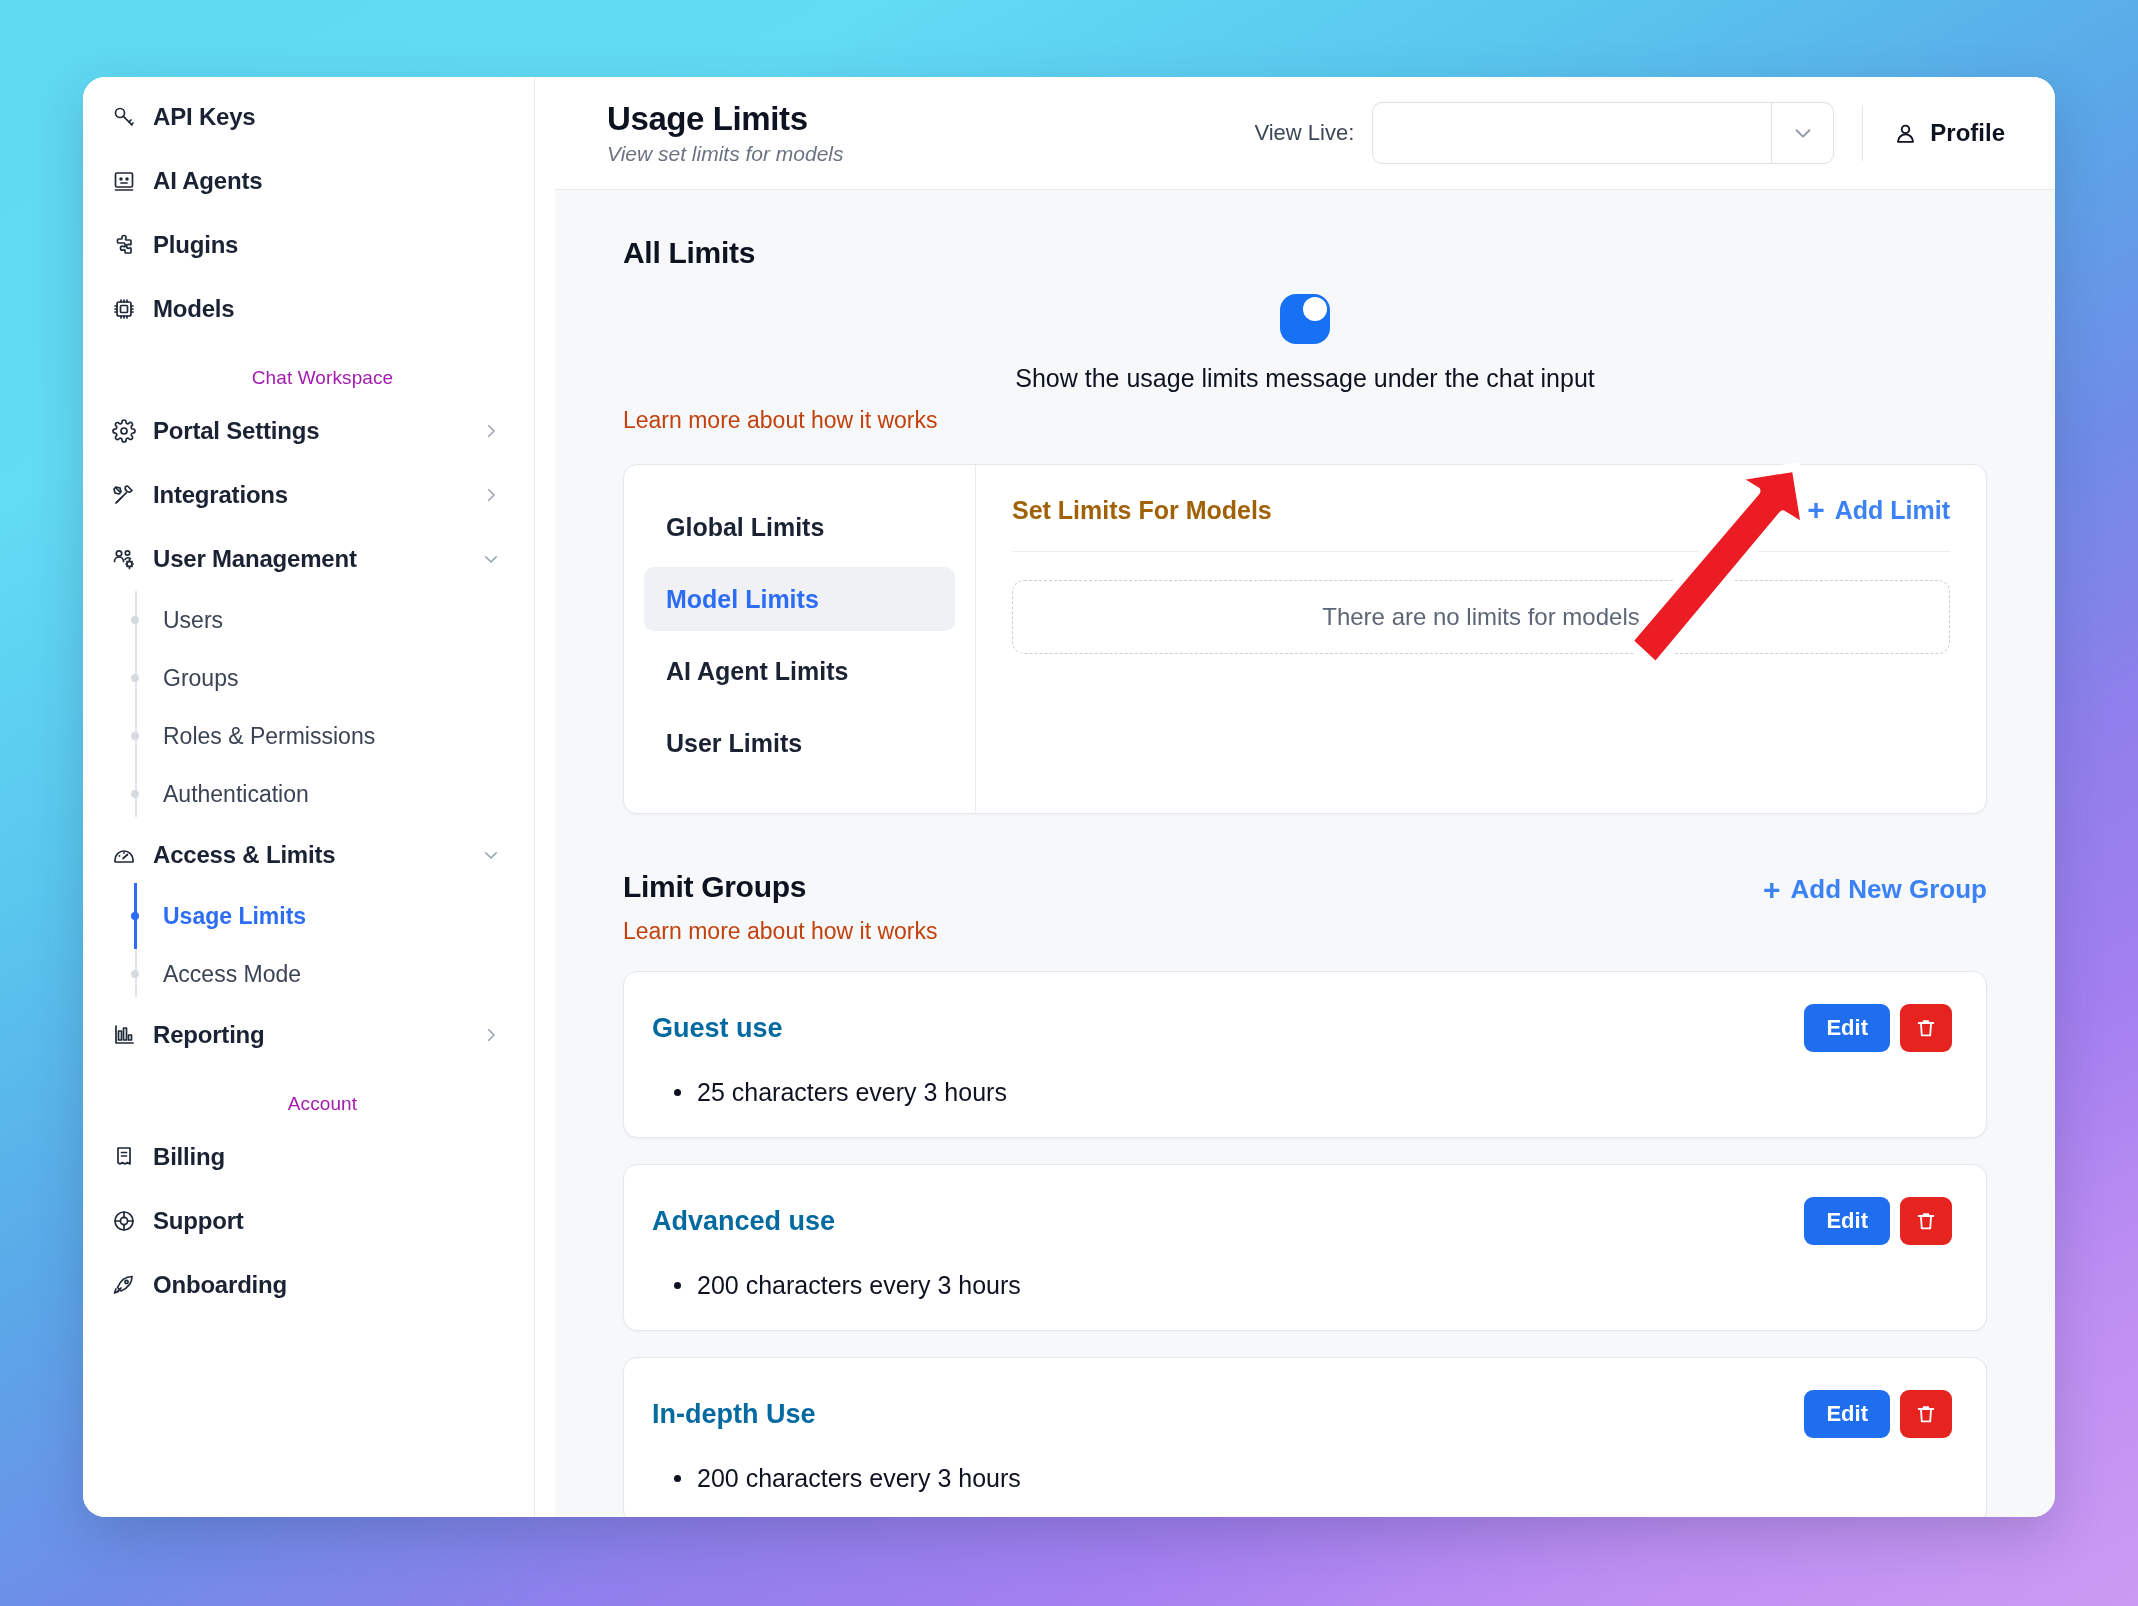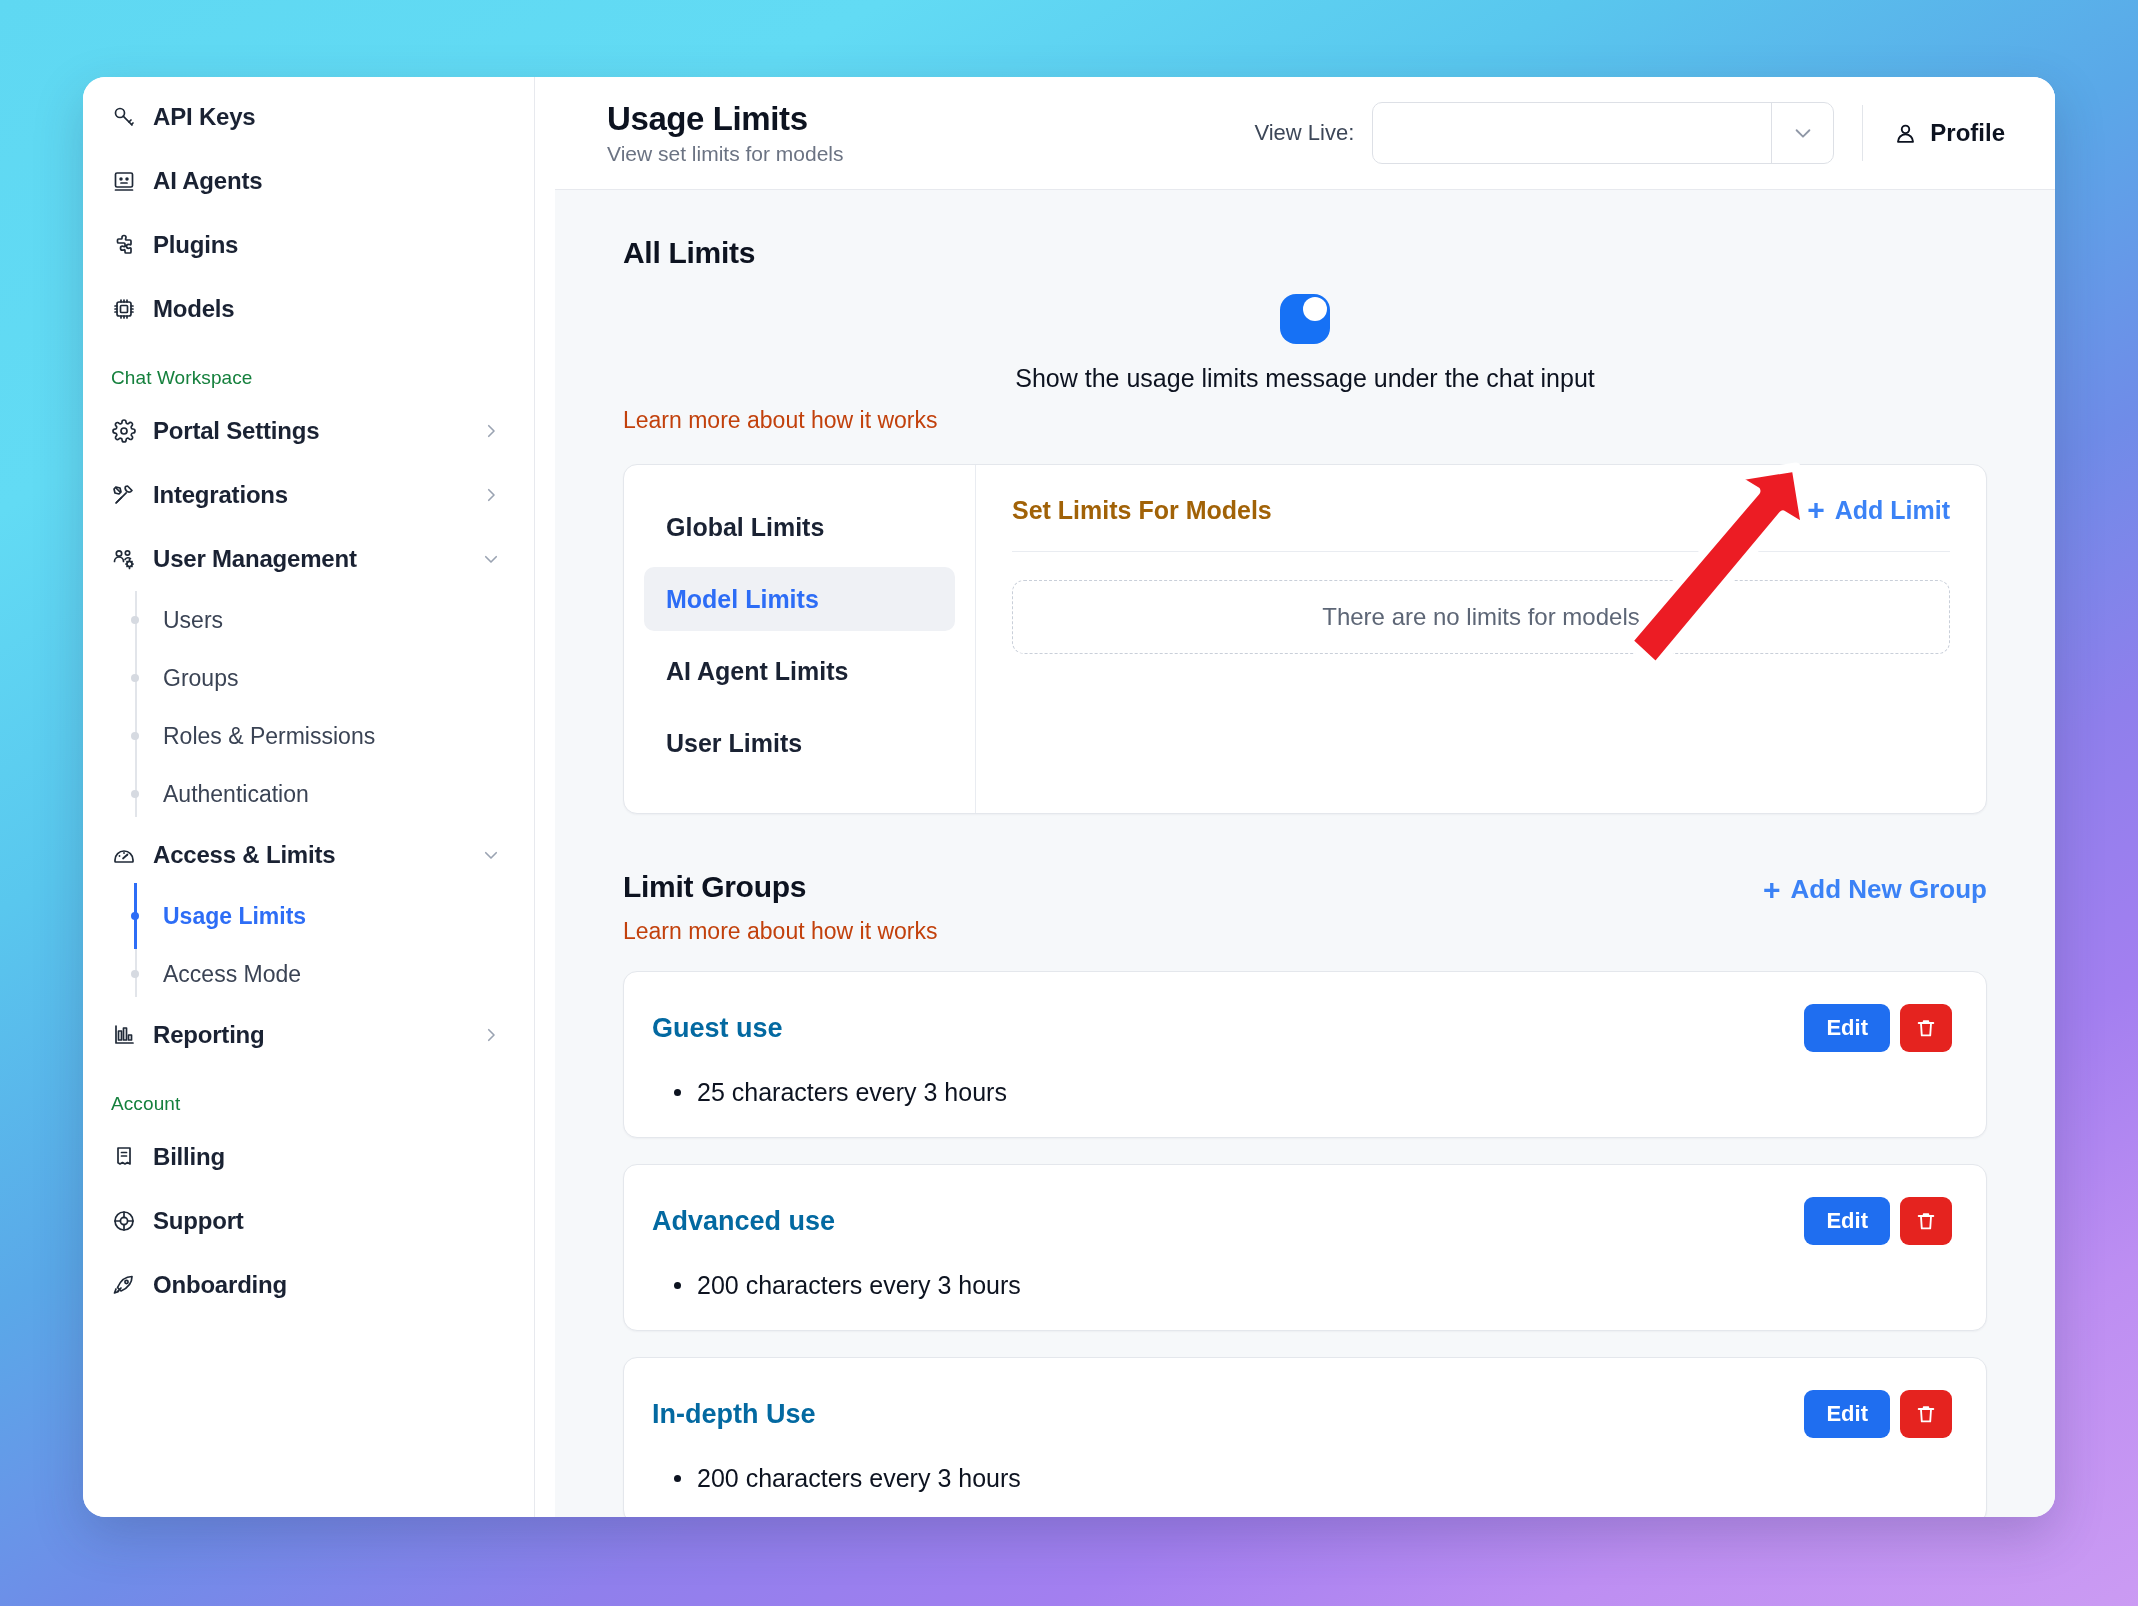--- a/index.html
+++ b/index.html
@@ -76,24 +76,25 @@
   .nav-item .chev {
     margin-left: auto;
     color: #9aa3b2;
     display: flex;
     align-items: center;
   }
   .nav-item .chev svg { width: 18px; height: 18px; display: block; }
 
   .section-label {
     font-size: 19px;
-    color: #15803d;
+    color: #a21caf;
     padding: 26px 0 10px 28px;
     font-weight: 400;
     letter-spacing: .1px;
+    text-align: center;
   }
 
   .sub-group {
     position: relative;
     padding-left: 56px;
   }
   .sub-group::before {
     content: "";
     position: absolute;
     left: 52px;
@@ -163,20 +164,21 @@
     font-weight: 700;
     color: #0d1320;
     letter-spacing: -.4px;
     line-height: 1.15;
   }
   .page-sub {
     font-size: 21px;
     color: #6b7policy;
     color: #6b7383;
     margin-top: 5px;
+    font-style: italic;
   }
   .topbar-right {
     margin-left: auto;
     display: flex;
     align-items: center;
     gap: 0;
   }
   .viewlive-label {
     font-size: 22px;
     color: #3d4758;

